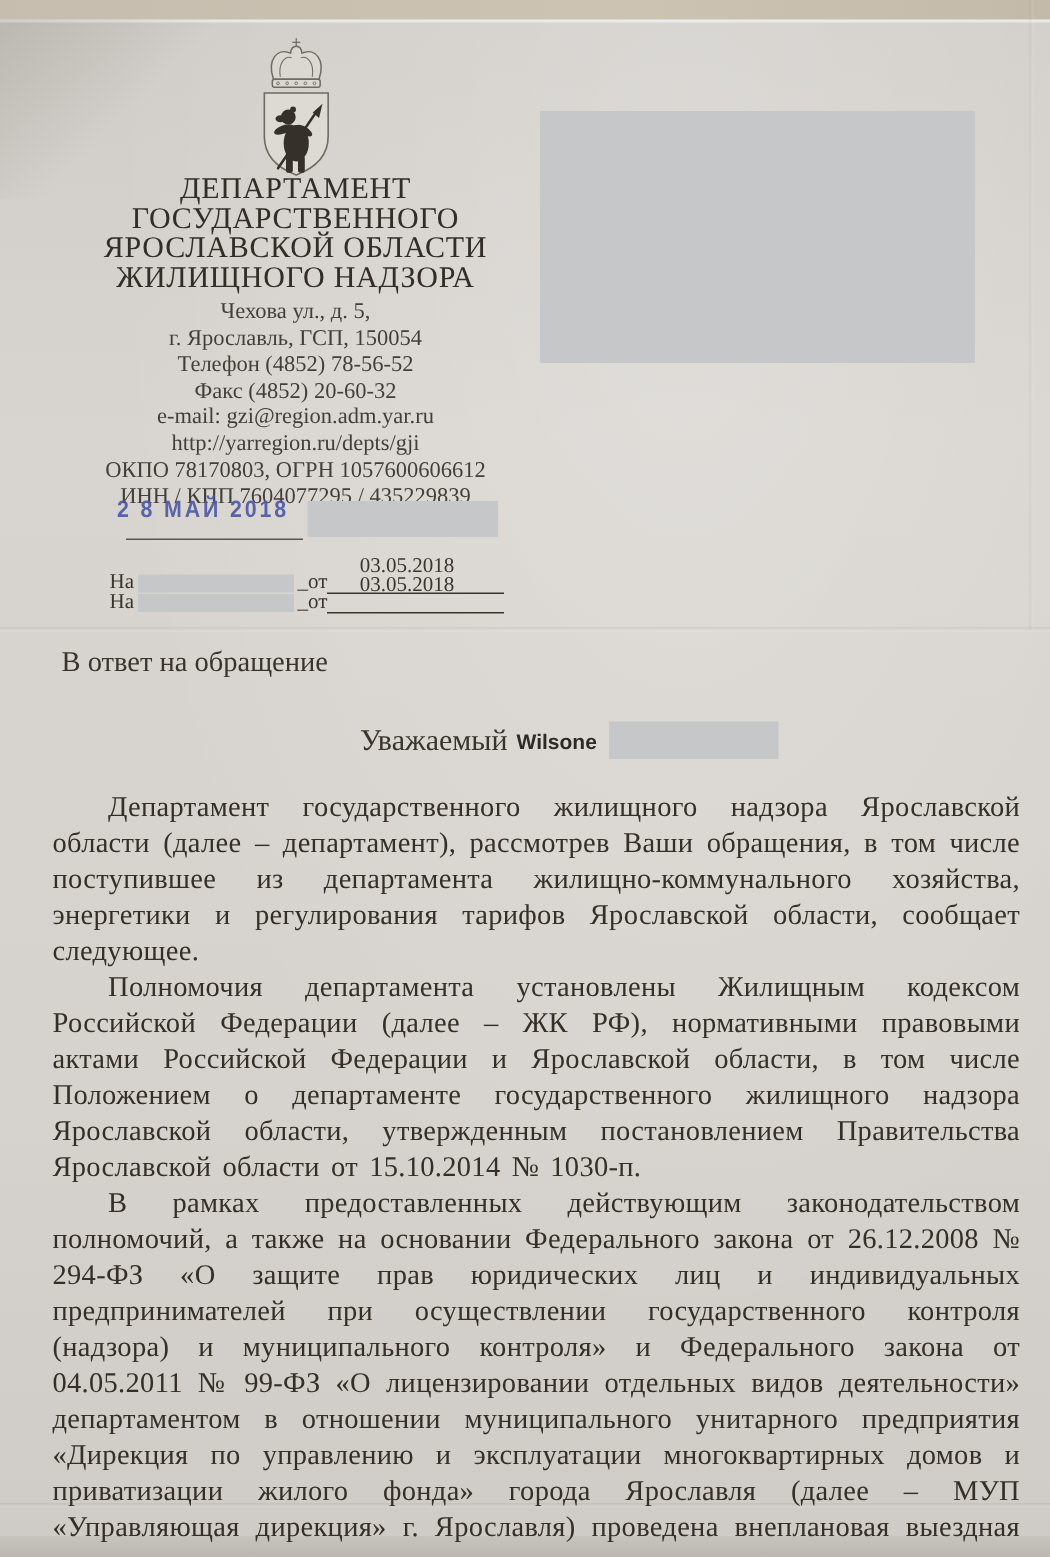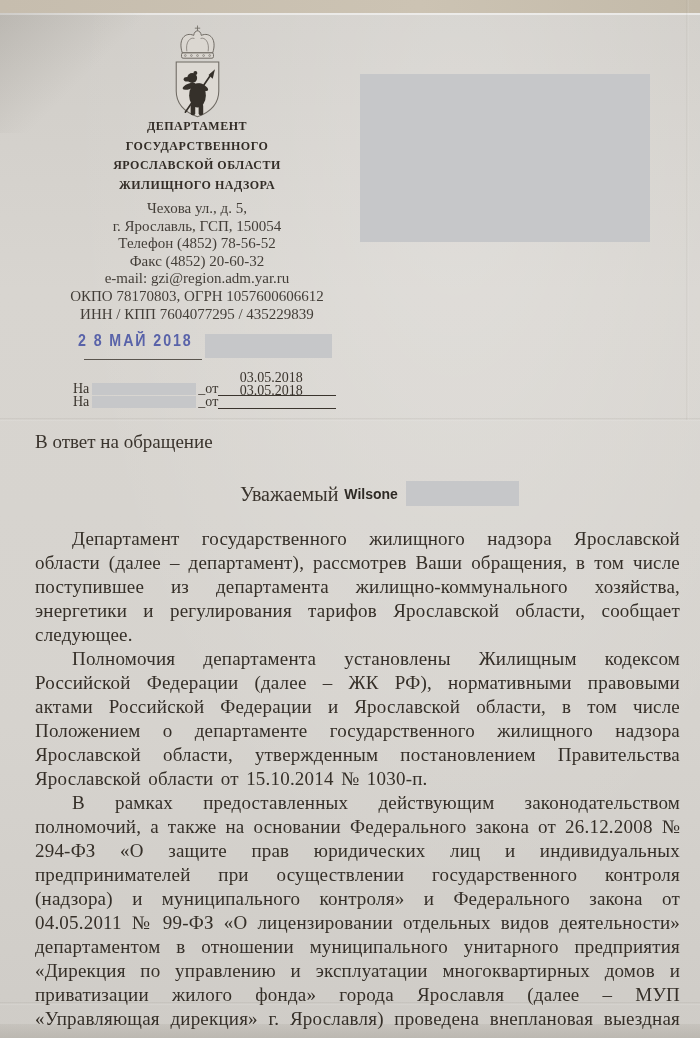--- a/index.html
+++ b/index.html
@@ -20,21 +20,21 @@
   .crease-h{position:absolute;left:0;width:700px;height:3px;opacity:.5;
     background:linear-gradient(180deg,rgba(110,104,92,.25),rgba(255,255,255,.35));}
   .crease-v{position:absolute;top:0;width:3px;opacity:.4;
     background:linear-gradient(90deg,rgba(110,104,92,.22),rgba(255,255,255,.3));}
   .bottom-strip{position:absolute;left:0;top:1024px;width:700px;height:14px;
     background:linear-gradient(180deg,rgba(120,113,100,.10),rgba(120,113,100,.22));}
 
   .emblem{position:absolute;left:145px;top:24px;width:105px;height:95px;}
 
   .org-name{position:absolute;left:40px;top:117px;width:314px;text-align:center;
-    font-weight:bold;font-size:12px;line-height:19.5px;letter-spacing:.5px;color:#332d27;}
+    font-weight:normal;font-size:20px;line-height:19.5px;letter-spacing:.5px;color:#332d27;}
   .address{position:absolute;left:40px;top:200px;width:314px;text-align:center;
     font-size:15px;line-height:17.6px;color:#433e38;}
 
   .stamp{position:absolute;left:78px;top:331px;
     font-family:"Liberation Sans","DejaVu Sans",sans-serif;font-weight:bold;
     font-size:15px;letter-spacing:2px;color:#4c57a5;opacity:.9;
     transform:scale(.95,1.05);transform-origin:left top;white-space:nowrap;}
   .stamp-underline{position:absolute;left:84px;top:359px;width:118px;height:0;
     border-bottom:1.4px solid #5a554e;}
 
@@ -45,21 +45,21 @@
   .ref-row{position:absolute;left:73px;font-size:14px;line-height:14px;
     color:#3a342d;display:flex;align-items:flex-end;white-space:nowrap;}
   .redact-inline{display:inline-block;width:104px;height:12px;background:#c6c7c9;
     margin-left:3px;margin-bottom:1px;}
   .ref-ot{margin-left:2px;}
   .ref-date{display:inline-block;width:106px;text-align:center;
     border-bottom:1.2px solid #3a342d;padding-bottom:10px;}
   .ref-tail{display:inline-block;width:12px;border-bottom:1.2px solid #3a342d;
     height:14px;}
 
-  .reply-note{position:absolute;left:35px;top:431px;font-size:19px;color:#3a342d;}
+  .reply-note{position:absolute;left:41px;top:431px;font-size:19px;color:#3a342d;}
 
   .salutation{position:absolute;left:240px;top:481px;display:flex;
     align-items:flex-end;white-space:nowrap;}
   .sal-greeting{font-size:20px;line-height:24px;}
   .sal-name{font-family:"Liberation Sans","DejaVu Sans",sans-serif;
     font-weight:bold;font-size:14px;line-height:24px;margin-left:6px;color:#2e2a25;}
   .redact-name{position:static;width:113px;height:25px;margin-left:8px;}
 
   .body-text{position:absolute;left:35px;top:527px;width:645px;
     font-size:19px;line-height:24px;text-align:justify;color:#352f28;
@@ -112,20 +112,21 @@
     <div>ЯРОСЛАВСКОЙ ОБЛАСТИ</div>
     <div>ЖИЛИЩНОГО НАДЗОРА</div>
   </div>
 
   <div class="address">
     <div>Чехова ул., д. 5,</div>
     <div>г. Ярославль, ГСП, 150054</div>
     <div>Телефон (4852) 78-56-52</div>
     <div>Факс (4852) 20-60-32</div>
     <div>e-mail: gzi@region.adm.yar.ru</div>
+    <div>http://yarregion.ru/depts/gji</div>
     <div>ОКПО 78170803, ОГРН 1057600606612</div>
     <div>ИНН / КПП 7604077295 / 435229839</div>
   </div>
 
   <div class="stamp">2 8 МАЙ 2018</div>
   <div class="stamp-underline"></div>
 
   <div class="redact redact-large"></div>
   <div class="redact redact-stamp"></div>
 

